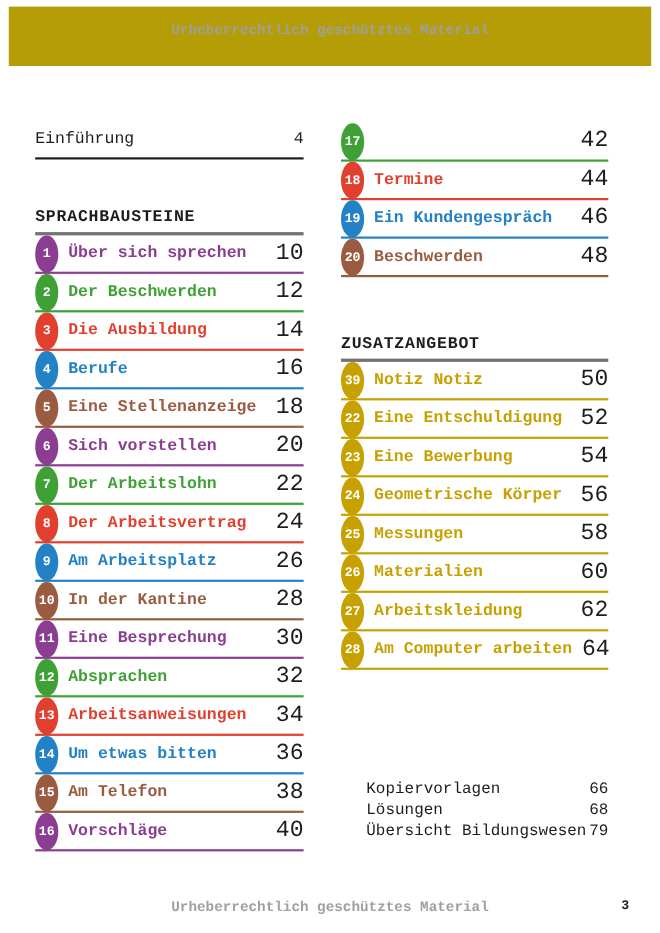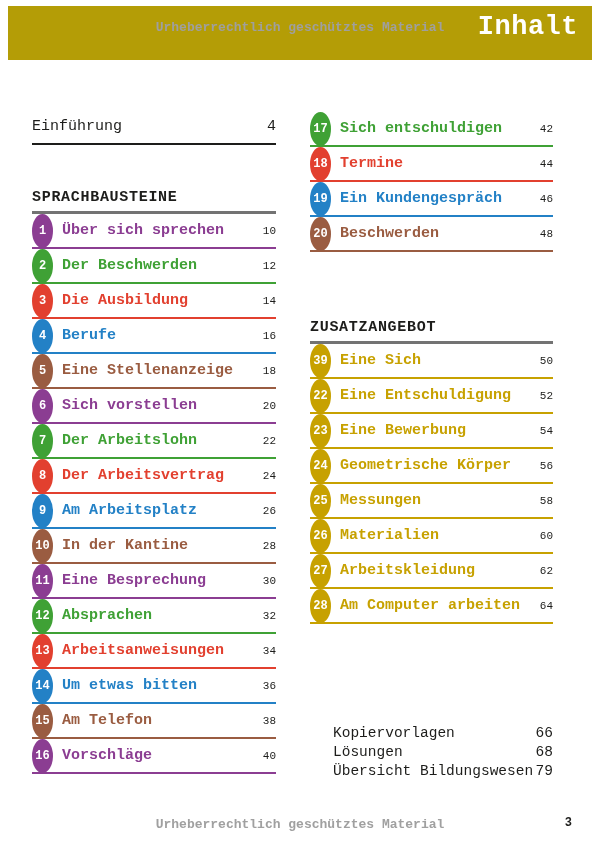--- a/index.html
+++ b/index.html
@@ -48,21 +48,21 @@
 
   .section-heading {
     margin-top: 44px;
     font-size: 15px;
     font-weight: 700;
     letter-spacing: 0.7px;
     color: #1d1d1b;
     padding-bottom: 5px;
     border-bottom: 3px solid #737373;
   }
-  .col-right .section-heading { margin-top: 67px; }
+  .col-right .section-heading { margin-top: 52px; }
 
   .toc-list { margin-top: 0; }
   .toc-item {
     display: flex; align-items: center; gap: 9px;
     height: 33px;
     border-bottom: 2px solid var(--c);
   }
   .badge {
     flex: 0 0 21px;
     width: 21px; height: 34px;
@@ -73,21 +73,21 @@
     display: flex; align-items: center; justify-content: center;
   }
   .item-label {
     color: var(--c);
     font-size: 15px; font-weight: 700;
     white-space: nowrap;
   }
   .item-page {
     margin-left: auto;
     color: #1d1d1b;
-    font-size: 11px;
+    font-size: 21px;
   }
 
   .appendix { margin-top: 100px; margin-left: 23px; }
   .appendix-row {
     display: flex; align-items: baseline;
     font-size: 14.5px; color: #1d1d1b;
     line-height: 19px;
   }
   .appendix-page { margin-left: auto; }
 
@@ -105,21 +105,20 @@
     color: #1d1d1b;
   }
 </style>
 </head>
 <body>
 
 <div class="sheet">
 
   <div class="header-bar" style="background: rgb(180, 157, 6);"></div>
   <div class="header-copyright">Urheberrechtlich geschütztes Material</div>
-  <div class="header-title">Inhalt</div>
 
   <div class="col-left">
     <div class="intro-row">
       <span>Einführung</span>
       <span class="intro-page">4</span>
     </div>
     <div class="section-heading">SPRACHBAUSTEINE</div>
     <div class="toc-list" id="left-items">
         <div class="toc-item" style="--c: #8b3d92;">
     <span class="badge">1</span>
@@ -201,21 +200,20 @@
     <span class="item-label">Vorschläge</span>
     <span class="item-page">40</span>
   </div>
       </div>
   </div>
 
   <div class="col-right">
     <div class="toc-list" id="right-top-items">
         <div class="toc-item" style="--c: #3fa135;">
     <span class="badge">17</span>
-    <span class="item-label">Sich entschuldigen</span>
     <span class="item-page">42</span>
   </div>
         <div class="toc-item" style="--c: #e2402f;">
     <span class="badge">18</span>
     <span class="item-label">Termine</span>
     <span class="item-page">44</span>
   </div>
         <div class="toc-item" style="--c: #2381c6;">
     <span class="badge">19</span>
     <span class="item-label">Ein Kundengespräch</span>
@@ -224,21 +222,21 @@
         <div class="toc-item" style="--c: #9a5c41;">
     <span class="badge">20</span>
     <span class="item-label">Beschwerden</span>
     <span class="item-page">48</span>
   </div>
       </div>
     <div class="section-heading">ZUSATZANGEBOT</div>
     <div class="toc-list" id="right-items">
         <div class="toc-item" style="--c: #c7a100;">
     <span class="badge">39</span>
-    <span class="item-label">Eine Sich</span>
+    <span class="item-label">Notiz Notiz</span>
     <span class="item-page">50</span>
   </div>
         <div class="toc-item" style="--c: #c7a100;">
     <span class="badge">22</span>
     <span class="item-label">Eine Entschuldigung</span>
     <span class="item-page">52</span>
   </div>
         <div class="toc-item" style="--c: #c7a100;">
     <span class="badge">23</span>
     <span class="item-label">Eine Bewerbung</span>

